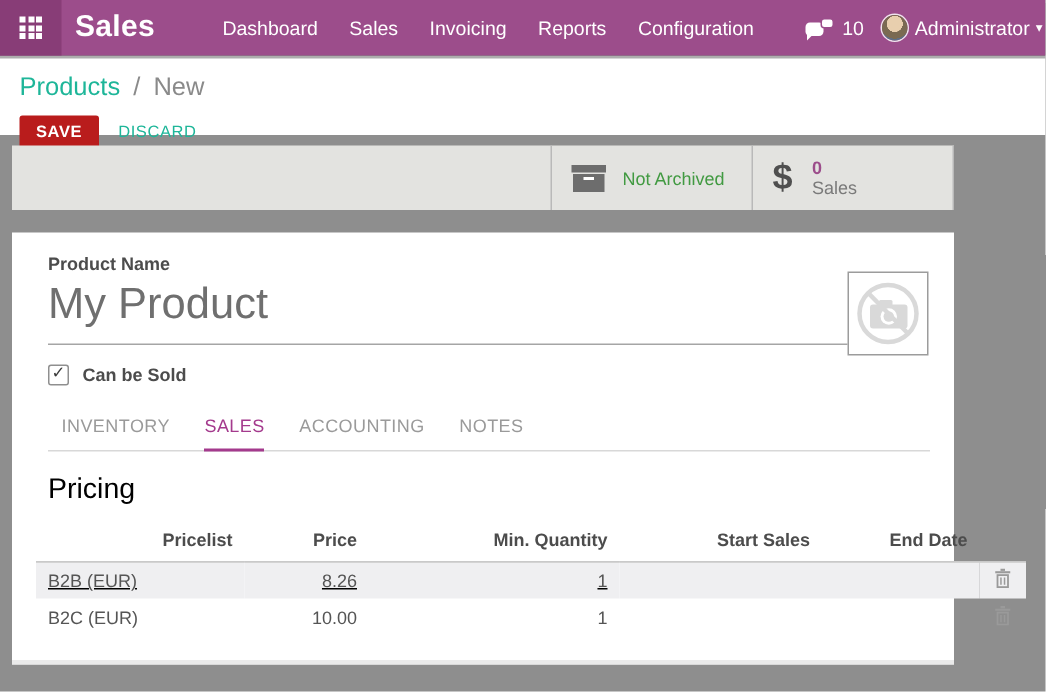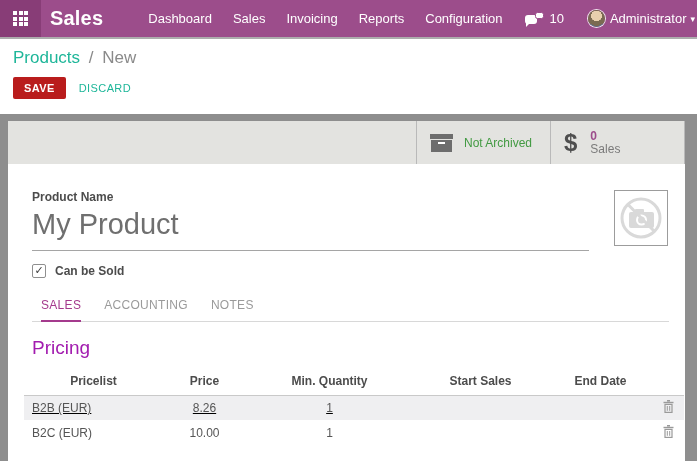--- a/index.html
+++ b/index.html
@@ -13,82 +13,82 @@
   .grid-icon { display:grid; grid-template-columns:repeat(3,4px); grid-gap:1.5px; }
   .grid-icon span { width:4px; height:4px; background:#fff; }
   .brand { font-size:20px; font-weight:bold; margin-left:9px; letter-spacing:.2px; cursor:pointer; }
   .menu { display:flex; margin-left:45px; gap:21px; font-size:13px;justify-content:flex-end; }
   .menu-item { cursor:pointer; white-space:nowrap; }
   .nav-right { margin-left:auto; display:flex; align-items:center; font-size:13px; padding-right:2px; }
   .chat-icon { width:19px; height:14px; position:relative; margin-right:5px; cursor:pointer; }
   .bubble-big { position:absolute; left:0; top:3px; width:12px; height:9px; background:#fff; border-radius:3px; }
   .bubble-big:after { content:""; position:absolute; left:1px; bottom:-3px; border:3px solid transparent; border-top-color:#fff; border-left-color:#fff; }
   .bubble-small { position:absolute; right:0; top:0; width:9px; height:7px; background:#fff; border-radius:2.5px; border:1px solid #9c4d8b; }
-  .msg-count { margin-right:24px; cursor:pointer; }
+  .msg-count { margin-right:12px; cursor:pointer; }
   .avatar { width:17px; height:17px; border-radius:50%; margin-right:5px; cursor:pointer;
             background:radial-gradient(circle at 50% 35%, #e8cfae 0 38%, #7a6a52 39% 70%, #5d6f85 71%);
             box-shadow:0 0 0 1px rgba(255,255,255,0.85); }
   .user-name { cursor:pointer; }
   .caret { font-size:9px; margin-left:4px; cursor:pointer; }
 
   
-  .control-panel { background:#fff; padding:11px 0 10px 13px; height:77px; }
+  .control-panel { background:#fff; padding:11px 0 10px 13px; height:53px; }
   .breadcrumb { font-size:17px; }
   .bc-link { color:#1eb699; cursor:pointer; }
   .bc-sep { color:#8a8a8a; margin:0 4px; }
   .bc-current { color:#8a8a8a; }
   .cp-buttons { margin-top:9px; display:flex; align-items:center; }
   .btn-save { background:#b91c1c; color:#fff; border:none; font-size:11px; font-weight:bold;
               padding:5px 11px; border-radius:2px; letter-spacing:.4px; cursor:pointer;
               font-family:"Liberation Sans","DejaVu Sans",sans-serif; }
   .btn-discard { background:transparent; border:none; color:#1eb699; font-size:11px; font-weight:normal;
                  margin-left:13px; letter-spacing:.4px; cursor:pointer;
                  font-family:"Liberation Sans","DejaVu Sans",sans-serif; }
 
   
   .main { height:353px; padding:7px 12px 0 8px; }
-  .sheet { width:677px; height:346px; display:flex; flex-direction:column; }
+  .sheet { width:628px; height:346px; display:flex; flex-direction:column; }
   .statbar { background:#e3e3e0; height:43px; display:flex; justify-content:flex-end; }
   .stat-buttons { display:flex; border-right:1px solid #b9b9b9; }
   .stat-btn { width:134px; border-left:1px solid #b9b9b9; display:flex; align-items:center; padding-left:13px; cursor:pointer; }
   .archive-icon { width:23px; margin-right:11px; }
   .archive-lid { width:23px; height:5px; background:#6d6d6d; margin-bottom:1px; }
   .archive-body { width:21px; height:12px; background:#6d6d6d; margin:0 auto; position:relative; }
   .archive-body:after { content:""; position:absolute; left:7px; top:2px; width:7px; height:2px; background:#fff; }
   .stat-green { color:#429a42; font-size:12px; }
   .dollar-icon { font-size:24px; font-weight:bold; color:#4f4f4f; margin-right:13px; line-height:1; }
   .stat-stack { display:flex; flex-direction:column; line-height:13px; font-size:12px; }
   .stat-value { color:#9c4d8b; font-weight:bold; }
   .stat-label { color:#7a7a7a; }
 
-  .sheet-body { background:#fff; flex:1; position:relative; padding:26px 16px 0 24px; }
+  .sheet-body { background:#fff; flex:1; position:relative; padding:14px 16px 0 24px;margin-top:15px; }
 
   .img-placeholder { position:absolute; top:26px; right:17px; width:54px; height:56px;
                      background:#fff; border:1px solid #9c9c9c; display:flex; align-items:center; justify-content:center; cursor:pointer; }
 
   .field-label { font-size:12px; font-weight:bold; color:#4c4c4c; }
   .name-input { font-size:29px; color:#6f6f6f; width:557px; border-bottom:1px solid #a5a5a5;
                 padding:5px 0 9px; line-height:1.1; cursor:text; }
 
   .checkbox-row { margin-top:13px; display:flex; align-items:center; }
   .checkbox { width:14px; height:14px; border:1px solid #8f8f8f; border-radius:2px; background:#fff;
               display:flex; align-items:center; justify-content:center; cursor:pointer; }
   .checkbox:after { content:"\2713"; font-size:11px; font-weight:bold; color:#3b3b3b; line-height:1; }
   .checkbox-label { font-size:12px; font-weight:bold; color:#4c4c4c; margin-left:9px; }
 
   .tabs { margin-top:15px; display:flex; gap:23px; border-bottom:1px solid #d8d8d8; padding-left:9px; }
   .tab { font-size:12px; color:#9a9a9a; letter-spacing:.3px; padding:5px 0 8px; cursor:pointer; border-bottom:2px solid transparent; margin-bottom:-1px; }
   .tab.active { color:#a43a8d; border-bottom-color:#a43a8d; }
 
-  .section-title { font-size:19px; color:#a21caf; margin-top:15px; }
+  .section-title { font-size:19px; color:#000000; margin-top:15px; }
 
   .pricing-table { border-collapse:collapse; table-layout:fixed; width:660px; margin:10px 0 0 -8px; font-size:12px; }
-  .pricing-table th { text-align:center; font-weight:bold; color:#4c4c4c; padding:5px 8px 7px; border-bottom:1px solid #c9c9c9; }
+  .pricing-table th { text-align:right; font-weight:bold; color:#4c4c4c; padding:5px 8px 7px; border-bottom:1px solid #c9c9c9; }
   .pricing-table td { padding:0 8px; height:25px; color:#555; }
-  .col-num { text-align:center; }
+  .col-num { text-align:right; }
   tr.stripe { background:#efeff1;text-decoration:underline; }
   .add-item a { color:#1eb699; text-decoration:none; cursor:pointer; }
   .trash-cell { text-align:center; }
   .trash-btn { cursor:pointer; display:inline-block; line-height:0; }
 
   .bottom-divider { position:absolute; bottom:0; left:0; right:0; height:3px; background:#eaeaea; }
 </style>
 </head>
 <body>
 
@@ -175,20 +175,21 @@
 
       <div class="field-label">Product Name</div>
       <div class="name-input">My Product</div>
 
       <div class="checkbox-row">
         <div class="checkbox"></div>
         <div class="checkbox-label">Can be Sold</div>
       </div>
 
       <div class="tabs">
+        <div class="tab">INVENTORY</div>
         <div class="tab active">SALES</div>
         <div class="tab">ACCOUNTING</div>
         <div class="tab">NOTES</div>
       </div>
 
       <div class="section-title">Pricing</div>
 
       <table class="pricing-table">
         <colgroup>
           <col style="width:139px">

